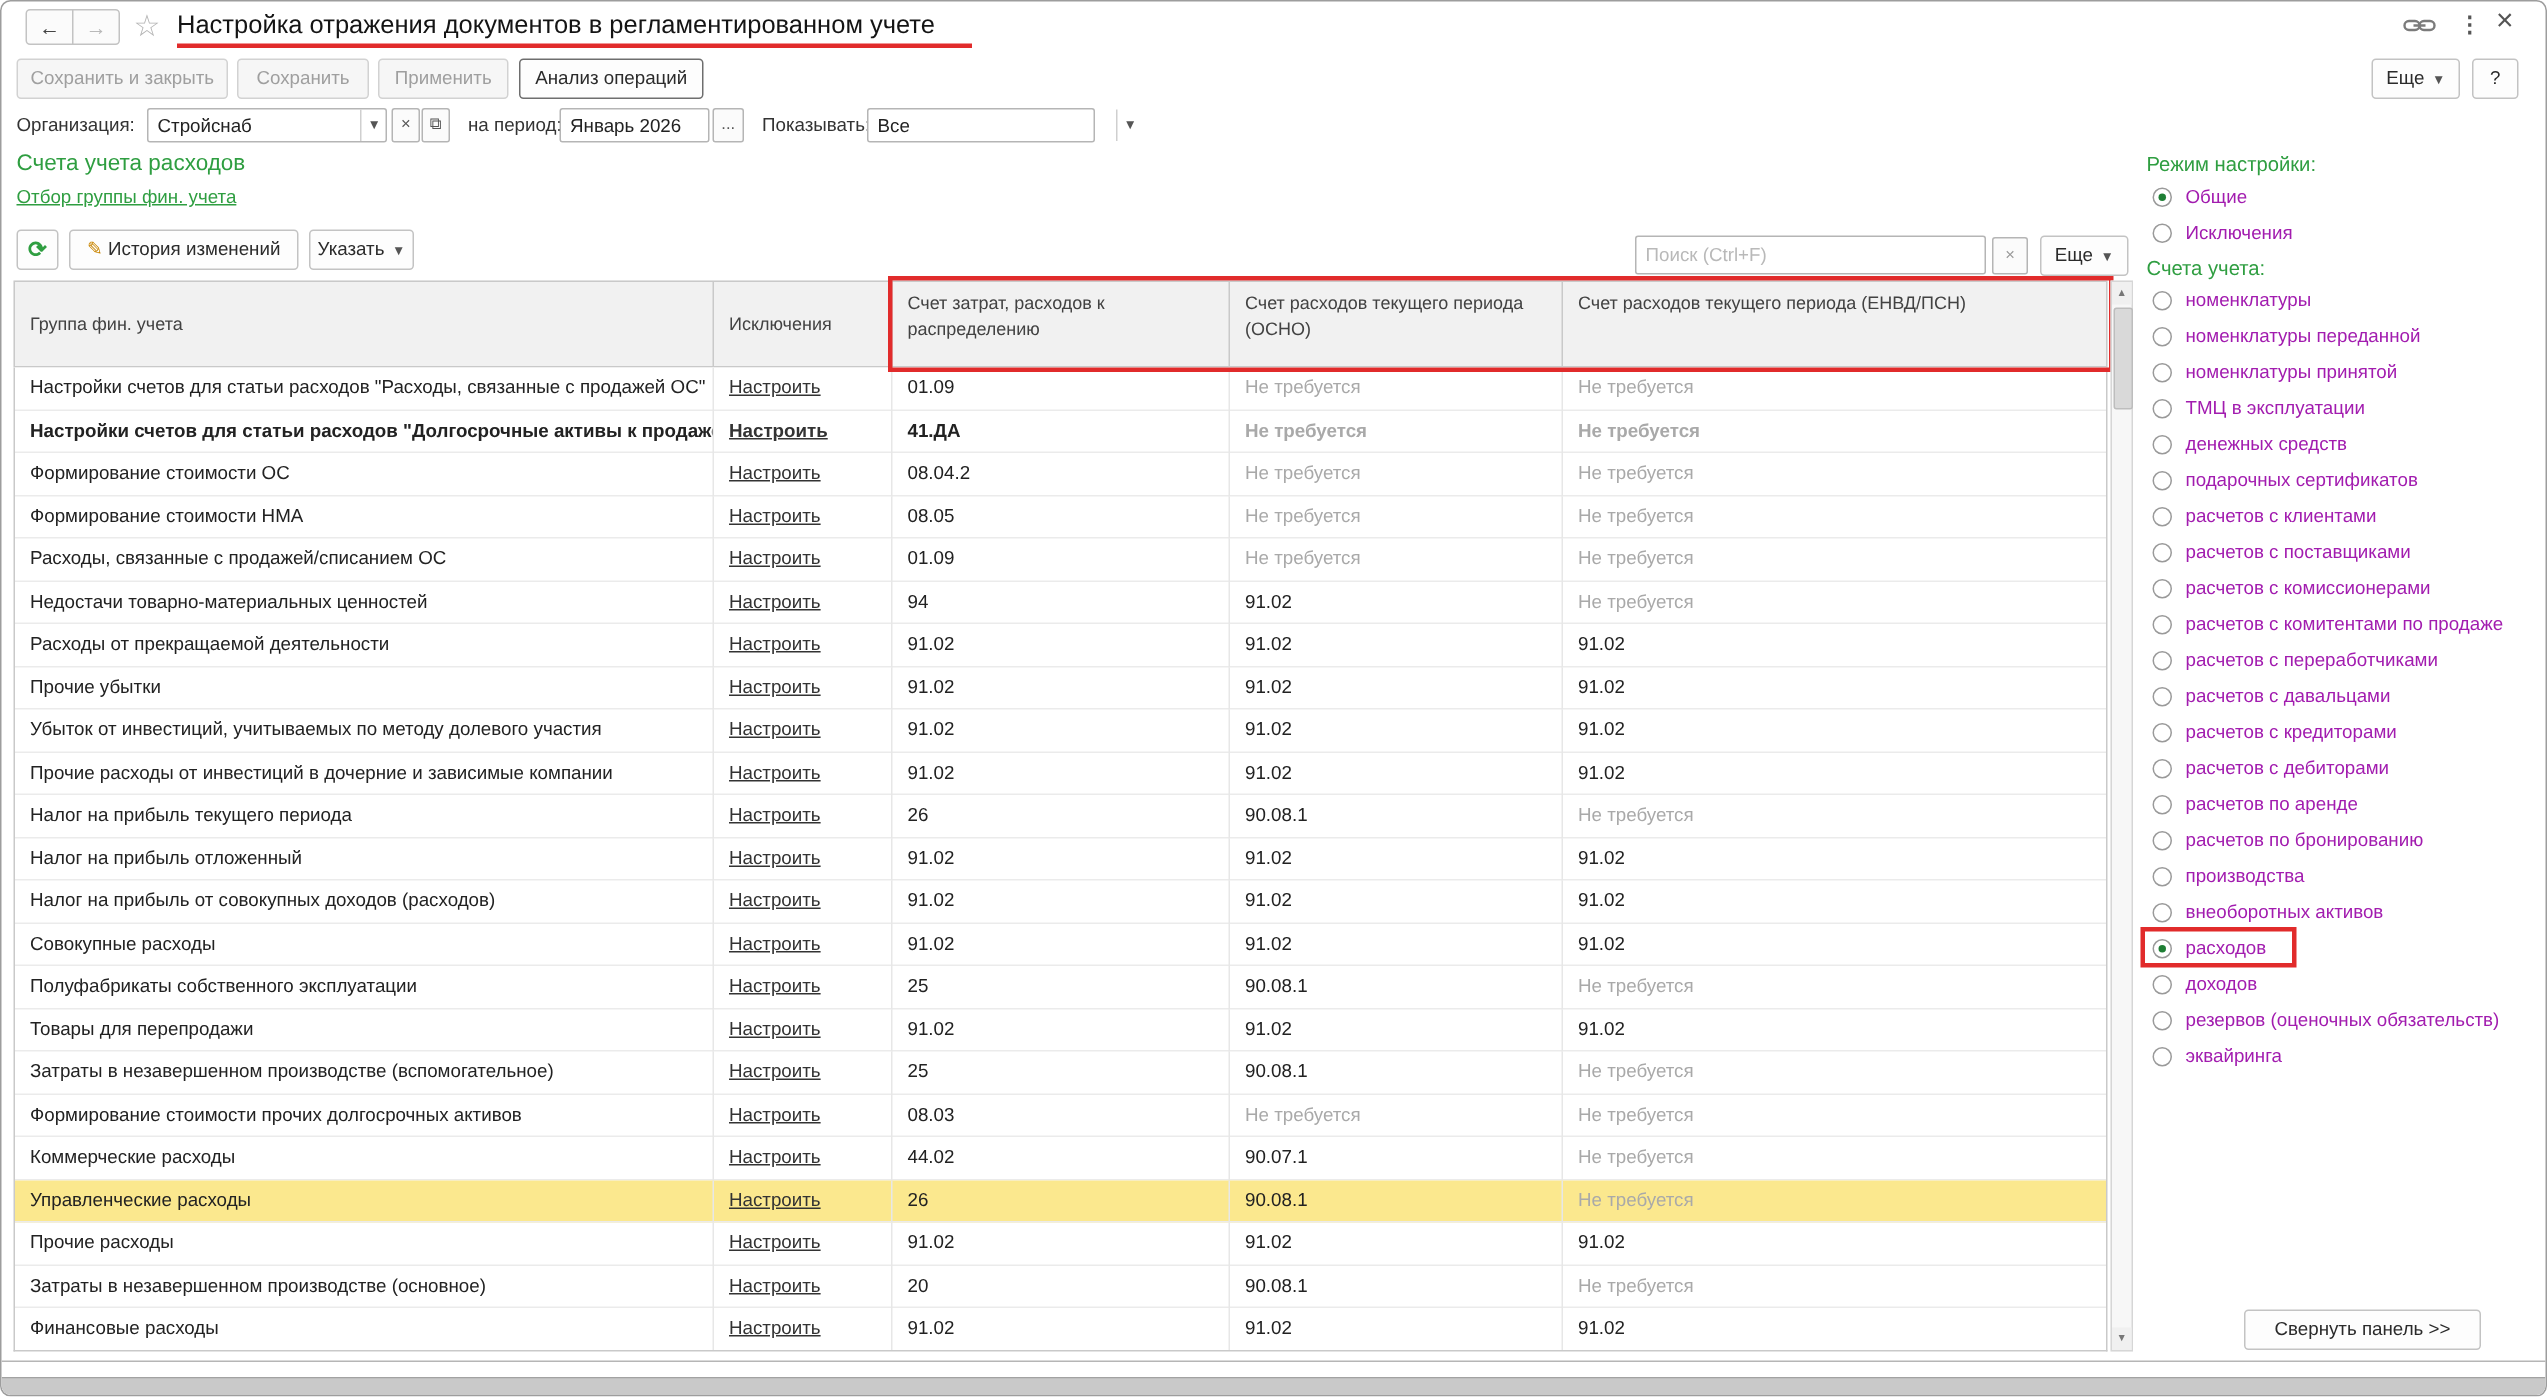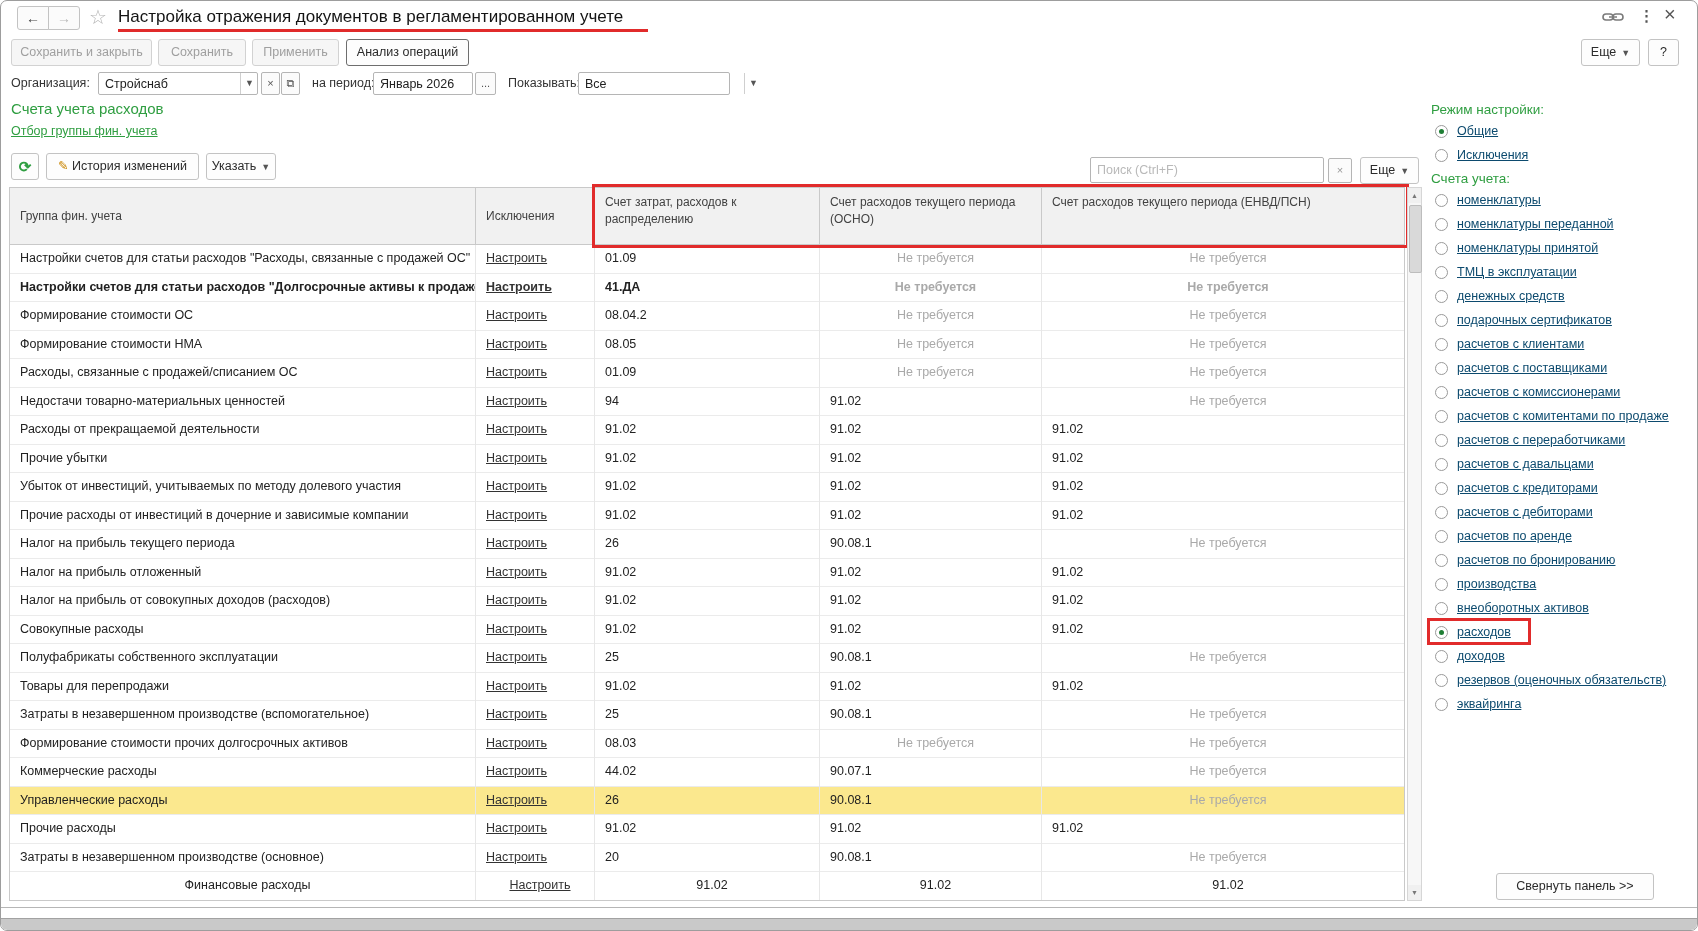--- a/index.html
+++ b/index.html
@@ -31,34 +31,34 @@
          border:1px solid #c9c9c9;}
   .hcell{position:absolute;top:0;height:100%;box-sizing:border-box;border-right:1px solid #c9c9c9;
          font-size:12px;color:#424242;padding:6px 0 0 10px;line-height:17px;}
   .hcell.vcenter{display:flex;align-items:center;padding-top:0;}
   .tbody{position:absolute;left:8px;top:244px;width:1396px;height:656px;box-sizing:border-box;
          border-left:1px solid #c9c9c9;border-right:1px solid #c9c9c9;border-bottom:1px solid #c9c9c9;background:#fff;overflow:hidden;}
   .trow{position:absolute;left:0;width:100%;height:28.5px;border-bottom:1px solid #ebebeb;box-sizing:border-box;}
   .trow.hl{background:#fbe88e;}
   .c{position:absolute;top:0;height:28.5px;line-height:27px;font-size:12.5px;color:#222;box-sizing:border-box;
      border-right:1px solid #e7e7e7;padding-left:10px;white-space:nowrap;overflow:hidden;}
-  .c.na{color:#a9a9a9;text-align:center;}
+  .c.na{color:#a9a9a9;}
   .cfg{color:#333;text-decoration:underline;cursor:pointer;}
   
   .redline{position:absolute;background:#e12b2b;}
   .redbox{position:absolute;border:3px solid #e12b2b;box-sizing:border-box;pointer-events:none;}
   
   .sbar{position:absolute;left:1406px;top:186px;width:15px;height:714px;background:#f7f7f7;border:1px solid #d6d6d6;box-sizing:border-box;}
   .sbtn{position:absolute;left:0;width:13px;height:15px;background:#f0f0f0;text-align:center;font-size:7px;color:#777;line-height:15px;}
   .sthumb{position:absolute;left:1px;width:11px;background:#d9d9d9;border:1px solid #bdbdbd;border-radius:2px;}
   
   .ritem{position:absolute;left:1434px;height:24px;width:250px;}
   .radio{position:absolute;left:0;top:4px;width:13px;height:13px;border:1px solid #9a9a9a;border-radius:50%;background:#fff;box-sizing:border-box;}
   .radio.on::after{content:"";position:absolute;left:3px;top:3px;width:5px;height:5px;border-radius:50%;background:#1e7e34;}
-  .rlabel{position:absolute;left:22px;top:3px;font-size:12.5px;color:#0c4a6e;white-space:nowrap;text-decoration:underline;}
+  .rlabel{position:absolute;left:22px;top:3px;font-size:12.5px;color:#a21caf;white-space:nowrap;}
   .bottomband{position:absolute;left:0;right:0;bottom:0;height:11px;background:#c9c9c9;border-top:1px solid #a2a2a2;border-radius:0 0 6px 6px;}
 </style>
 </head>
 <body>
 
 <div class="win">
 
   <div class="navbtn" style="left:16px;top:5px;border-radius:3px 0 0 3px;">
     <span>←</span>
   </div>
@@ -281,21 +281,21 @@
           <div class="c" style="left: 810px; width: 222px;">91.02</div>
           <div class="c" style="left: 1032px; width: 362px; border-right: none;">91.02</div>
         </div>
         <div class="trow" style="top: 598.5px;">
           <div class="c" style="left: 0px; width: 466px;">Затраты в незавершенном производстве (основное)</div>
           <div class="c" style="left: 466px; width: 119px;"><span class="cfg">Настроить</span></div>
           <div class="c" style="left: 585px; width: 225px;">20</div>
           <div class="c" style="left: 810px; width: 222px;">90.08.1</div>
           <div class="c na" style="left: 1032px; width: 362px; border-right: none;">Не требуется</div>
         </div>
-        <div class="trow" style="top: 627px; text-align: center;">
+        <div class="trow" style="top: 627px;">
           <div class="c" style="left: 0px; width: 466px;">Финансовые расходы</div>
           <div class="c" style="left: 466px; width: 119px;"><span class="cfg">Настроить</span></div>
           <div class="c" style="left: 585px; width: 225px;">91.02</div>
           <div class="c" style="left: 810px; width: 222px;">91.02</div>
           <div class="c" style="left: 1032px; width: 362px; border-right: none;">91.02</div>
         </div>
       </div>
     </div>
 
   <div class="redbox" style="left:591px;top:183px;width:817px;height:64px;"></div>

